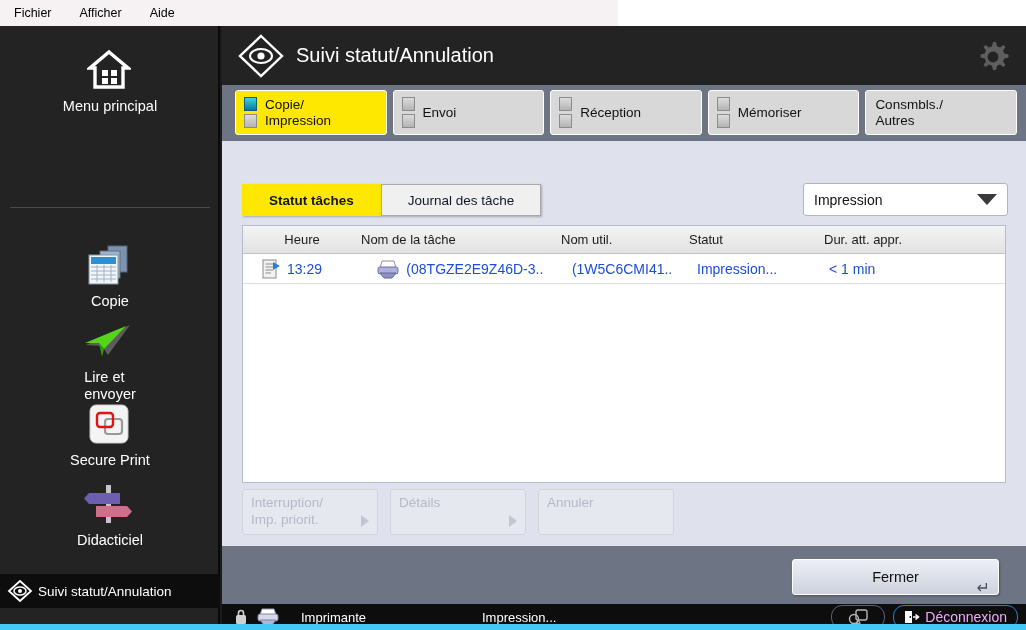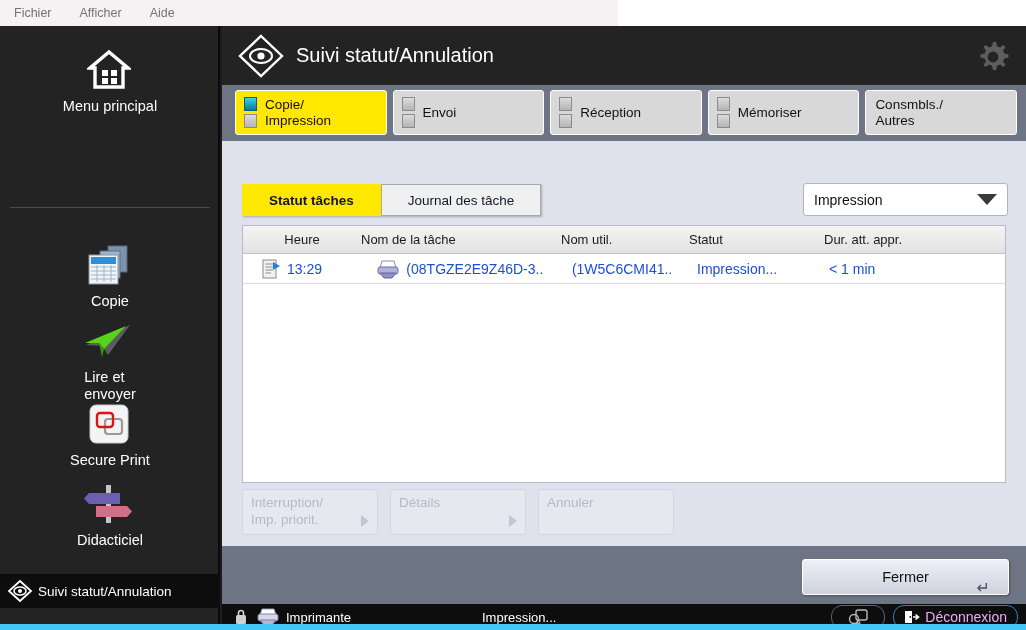--- a/index.html
+++ b/index.html
@@ -20,21 +20,21 @@
     display: flex; align-items: center;
     box-sizing: border-box;
     padding-left: 14px;
   }
   #menubar-right {
     position: absolute; left: 618px; top: 0;
     width: 408px; height: 26px;
     background: #ffffff;
   }
   .menu-item {
-    font-size: 12.5px; color: #737373;
+    font-size: 12.5px; color: #000000;
     margin-right: 28px; white-space: nowrap;
     cursor: default;
   }
   
   #app {
     position: absolute; left: 0; top: 26px;
     width: 1026px; height: 604px;
     background: #1c1c1c;
   }
   
@@ -240,21 +240,21 @@
     border-bottom: 6px solid transparent;
     border-left: 8px solid #c3c6d2;
   }
   
   #footerbar {
     position: absolute; left: 0; top: 520px;
     width: 804px; height: 58px;
     background: #6d7484;
   }
   #close-btn {
-    position: absolute; right: 17px; top: 13px;
+    position: absolute; right: 27px; top: 13px;
     width: 207px; height: 36px;
     background: linear-gradient(180deg,#eef0f6,#cdd2de);
     border: 1px solid #ffffff;
     border-radius: 3px;
     box-sizing: border-box;
     display: flex; align-items: center; justify-content: center;
     font-size: 14.5px; color: #111111;
     box-shadow: 1px 1px 2px rgba(0,0,0,.3);
     cursor: pointer; position: absolute;
   }
@@ -514,21 +514,21 @@
     <div id="statusbar">
       <svg width="14" height="18" viewBox="0 0 14 18" style="margin-left:12px">
         <rect x="2" y="7" width="10" height="9" rx="1.5" fill="#d0d0d0"></rect>
         <path d="M4.5 7 V5 a2.5 2.5 0 0 1 5 0 V7" fill="none" stroke="#d0d0d0" stroke-width="1.6"></path>
       </svg>
       <svg width="24" height="20" viewBox="0 0 24 20" style="margin-left:8px">
         <path d="M6 2 h12 l2 6 h-16 z" fill="#ffffff" stroke="#9a9ab8" stroke-width="1"></path>
         <rect x="2" y="7" width="20" height="7" rx="2" fill="#d6d8e8" stroke="#7f82ad" stroke-width="1"></rect>
         <path d="M4 13 h16 l-4 5 h-8 z" fill="#b4b7d2" stroke="#7f82ad" stroke-width="1"></path>
       </svg>
-      <div class="st-text" style="margin-left:6px">Imprimante</div>
+      <div class="st-text" style="margin-left:21px">Imprimante</div>
       <div id="status-printing">Impression...</div>
       <div id="status-right">
         <div id="status-circle-btn">
           <svg width="22" height="18" viewBox="0 0 22 18">
             <circle cx="7" cy="11" r="4.5" fill="none" stroke="#b6b6b6" stroke-width="1.4"></circle>
             <rect x="9" y="2" width="11" height="10" rx="2" fill="none" stroke="#b6b6b6" stroke-width="1.4"></rect>
             <path d="M11 12 l-2 4 l4 -1 z" fill="none" stroke="#b6b6b6" stroke-width="1.2"></path>
           </svg>
         </div>
         <div id="logout-btn">

